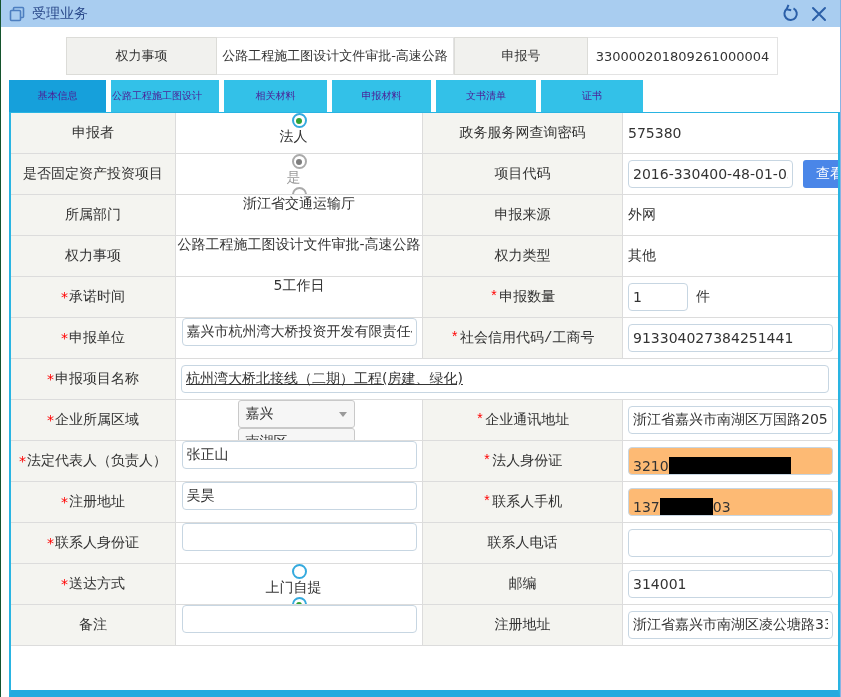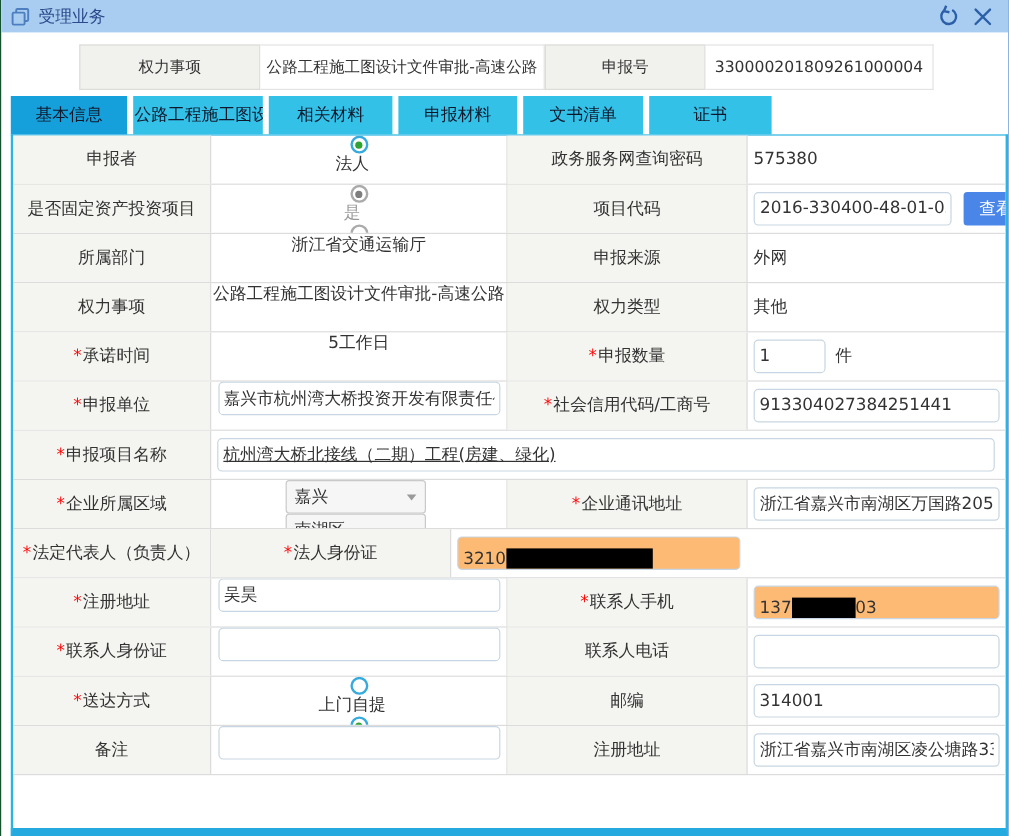--- a/index.html
+++ b/index.html
@@ -14,32 +14,32 @@
 
   
   .header-row { margin:10px 0 5px 65px; display:flex; height:38px; }
   .hcell { display:flex; align-items:center; justify-content:center; font-size:13px; color:#333; white-space:nowrap; overflow:hidden; }
   .hcell.lab { background:#f1f1ee; border:1px solid #dcdcd8; }
   .hcell.val { background:#fff; border:1px solid #e3e3e3; border-left:none; }
   .hc1 { width:151px; } .hc2 { width:237px; } .hc3 { width:134px; border-left:none; } .hc4 { width:190px; }
 
   
   .tabs { display:flex; gap:5px; margin-left:8px; height:32px; }
-  .tab { background:#33c1e8; color:#0f172a; font-size:14px; line-height:32px; text-align:center; white-space:nowrap; overflow:hidden; cursor:pointer; }
+  .tab { background:#33c1e8; color:#4c1d95; font-size:10px; line-height:32px; text-align:center; white-space:nowrap; overflow:hidden; cursor:pointer; }
   .tab.active { background:#16a0db; }
   .tab.clip { text-align:left; padding-left:1px; }
   .t1{width:97px;} .t2{width:108px;} .t3{width:99px;} .t4{width:103px;} .t5{width:100px;} .t6{width:102px;}
 
   
   .panel { margin-left:8px; width:831px; height:585px; border:2px solid #29b4e2; border-top:1px solid #29b4e2; border-bottom:7px solid #25aadf; background:#fff; }
 
   
   .frow { display:flex; height:41px; border-bottom:1px solid #dcdcdc; }
   .lcell { width:165px; background:#f4f4f0; display:flex; align-items:center; justify-content:center; border-right:1px solid #dcdcdc; font-size:14px; color:#333; text-align:center; }
-  .lcell2 { width:200px; background:#f4f4f0; display:flex; align-items:center; justify-content:center; border-right:1px solid #dcdcdc; font-size:14px; color:#333; text-align:center; }
+  .lcell2 { width:200px; background:#f4f4f0; display:flex; align-items:center; justify-content:center; border-right:1px solid #dcdcdc; font-size:14px; color:#333; text-align:center;font-family:Liberation Mono, monospace; }
   .vcell { width:247px; display:flex; align-items:center; padding:0 5px; border-right:1px solid #dcdcdc; font-size:14px; color:#333; overflow:hidden; white-space:nowrap;flex-direction:column; }
   .vcell2 { flex:1; display:flex; align-items:center; padding:0 5px; font-size:14px; color:#333; overflow:hidden; white-space:nowrap; }
   .req { color:#f00; margin-right:1px; }
 
   .ipt { height:28px; border:1px solid #c7d6e2; border-radius:4px; padding:0 4px; font-size:14px; color:#333; width:235px; font-family:inherit; background:#fff; }
   .ipt-sm { width:60px; }
   .ipt-code { width:165px; }
   .ipt-full { flex:1; margin-right:4px;text-decoration:underline; }
   .input-box { height:28px; border:1px solid #c7d6e2; border-radius:4px; padding:0 4px; font-size:14px; color:#333; width:236px; background:#fdba74; display:flex; align-items:flex-end; overflow:hidden; white-space:nowrap; }
   .unit { margin-left:8px; }
@@ -209,20 +209,23 @@
       <div class="vcell2">
           <input class="ipt" value="浙江省嘉兴市南湖区万国路2056号客运中" style="">
         </div>
     </div>
 
     <div class="frow">
       <div class="lcell">
           <span class="req">*</span>
           <span>法定代表人（负责人）</span>
         </div>
+      <div class="vcell">
+          <input class="ipt" value="张正山" style="">
+        </div>
       <div class="lcell2">
           <span class="req">*</span>
           <span>法人身份证</span>
         </div>
       <div class="vcell2">
         <div class="input-box">
           <span>3210</span>
           <span class="redact redact-id"></span>
         </div>
       </div>

